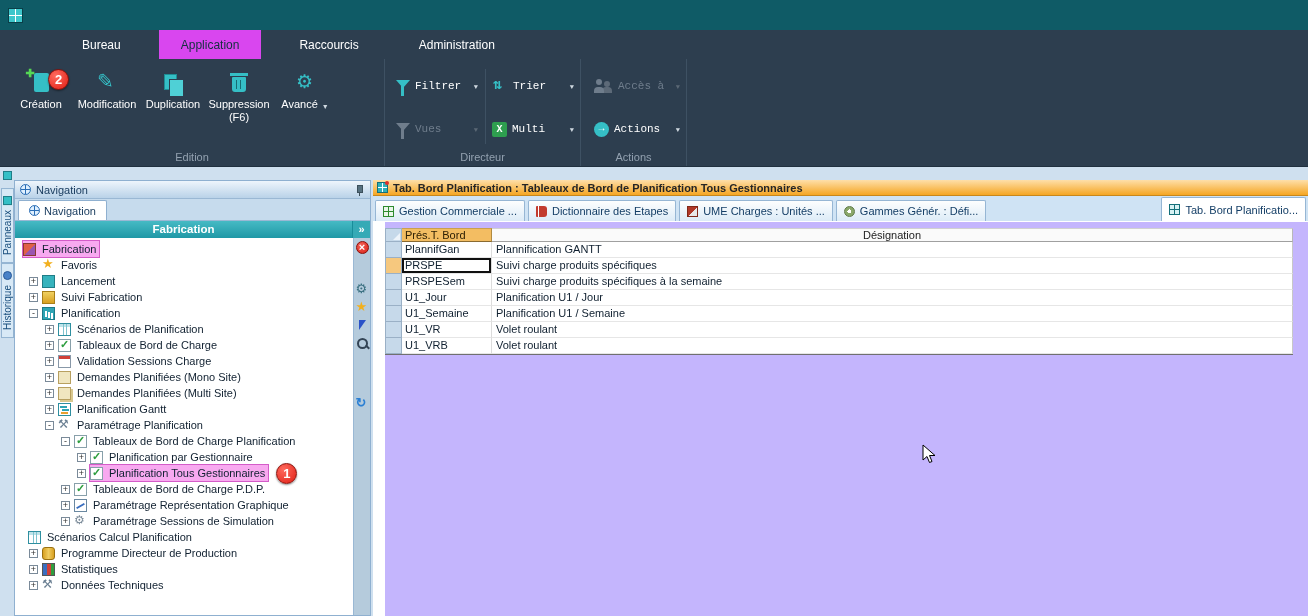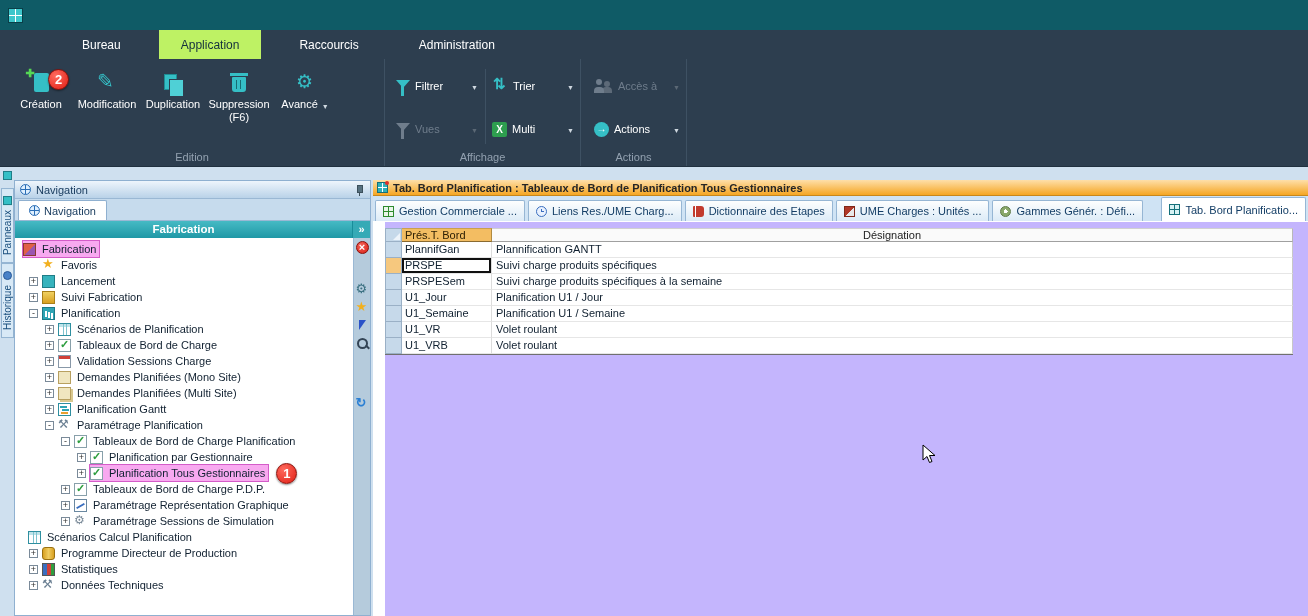--- a/index.html
+++ b/index.html
@@ -10,39 +10,39 @@
   
   .titlebar{height:30px;background:#0f5b66;display:flex;align-items:center;padding-left:8px;}
   .appicon{width:15px;height:15px;background:
      linear-gradient(#fff,#fff) 50% 0/1px 100% no-repeat,
      linear-gradient(#fff,#fff) 0 50%/100% 1px no-repeat,#3ec6cb;
      border:1px solid #0a3f48;}
 
   
   .rtabbar{height:29px;background:#2d3e4f;display:flex;align-items:stretch;padding-left:60px;}
   .rtab{color:#fff;font-weight:normal;font-size:12px;padding:0 22px;margin-right:16px;display:flex;align-items:center;cursor:default;}
-  .rtab.active{background:#bef264;color:#14303e;}
+  .rtab.active{background:#d946ef;color:#14303e;}
 
   
   .ribbon{height:108px;background:#2d3e4f;display:flex;position:relative;border-bottom:1px solid #20303f;}
   .rgroup{position:relative;flex:none;border-right:1px solid #3e5163;}
   .rgroup:first-child{width:385px;}
   .rgroup:nth-child(2){width:196px;}
   .rgroup:nth-child(3){width:106px;}
   .glabel{position:absolute;bottom:3px;left:0;width:100%;text-align:center;color:#93a1b0;font-size:11px;}
   .bigrow{display:flex;padding:8px 4px 0 8px;}
   .bigbtn{width:66px;min-height:78px;display:flex;flex-direction:column;align-items:center;color:#fff;position:relative;padding-top:2px;cursor:default;}
   .bigbtn .bicon{height:26px;display:flex;align-items:center;justify-content:center;}
   .lrow{display:flex;align-items:center;justify-content:center;margin-top:3px;}
   .blabel{text-align:center;line-height:13px;max-width:64px;}
   .drop::before{content:"▼";font-size:7px;}
   .lrow .drop{color:#cfd8e0;margin-left:4px;}
   .sgrid{display:grid;grid-template-columns:88px 88px;grid-template-rows:28px 28px;column-gap:8px;row-gap:15px;padding:13px 4px 0 8px;}
   .rgroup:nth-child(3) .sgrid{grid-template-columns:92px;padding-left:10px;text-align:center;}
-  .sbtn{display:flex;align-items:center;color:#fff;gap:5px;padding:0 3px;cursor:default;}
+  .sbtn{display:flex;align-items:center;color:#fff;gap:5px;padding:0 3px;cursor:default;font-family:Liberation Mono, monospace;}
   .sbtn .drop{margin-left:auto;color:#cfd8e0;}
   .sbtn.disabled{color:#6f7d8c;}
   .sbtn.disabled .drop{color:#5b6875;}
   .vline{position:absolute;left:100px;top:10px;bottom:22px;width:1px;background:#3e5163;}
 
   
   .ri{display:inline-block;position:relative;flex:none;}
   .ri-create{width:15px;height:19px;background:#35bfc6;border-radius:2px;}
   .ri-create::before{content:"✚";position:absolute;left:-8px;top:-6px;color:#55d855;font-size:11px;font-weight:bold;}
   .ri-edit{width:20px;height:22px;}
@@ -267,21 +267,21 @@
             <span class="slabel">Vues</span>
             <span class="drop"></span>
           </div>
           <div class="sbtn" style="grid-area: 2 / 2;">
             <span class="ri ri-excel"></span>
             <span class="slabel">Multi</span>
             <span class="drop"></span>
           </div>
         </div>
         <span class="vline"></span>
-        <div class="glabel">Affichage</div>
+        <div class="glabel">Directeur</div>
       </div>
       <div class="rgroup">
         <div class="sgrid">
           <div class="sbtn disabled" style="grid-area: 1 / 1;">
             <span class="ri ri-people gray"></span>
             <span class="slabel">Accès à</span>
             <span class="drop"></span>
           </div>
           <div class="sbtn" style="grid-area: 2 / 1;">
             <span class="ri ri-arrowcircle"></span>
@@ -495,24 +495,20 @@
       <div class="maintitle">
         <span class="mt-icon"></span>
         <span>Tab. Bord Planification : Tableaux de Bord de Planification Tous Gestionnaires</span>
       </div>
       <div class="maintabs" id="maintabs">
           <div class="mtab">
             <span class="mi mi-grid-green"></span>
             <span class="mlabel">Gestion Commerciale ...</span>
           </div>
           <div class="mtab">
-            <span class="mi mi-clock"></span>
-            <span class="mlabel">Liens Res./UME Charg...</span>
-          </div>
-          <div class="mtab">
             <span class="mi mi-book"></span>
             <span class="mlabel">Dictionnaire des Etapes</span>
           </div>
           <div class="mtab">
             <span class="mi mi-ume"></span>
             <span class="mlabel">UME Charges : Unités ...</span>
           </div>
           <div class="mtab">
             <span class="mi mi-flower"></span>
             <span class="mlabel">Gammes Génér. : Défi...</span>

